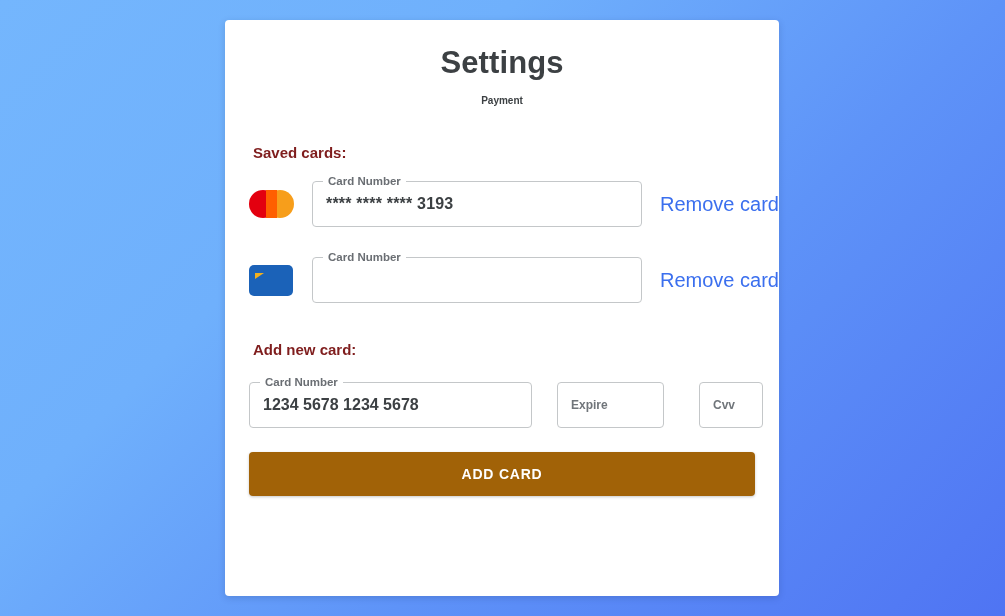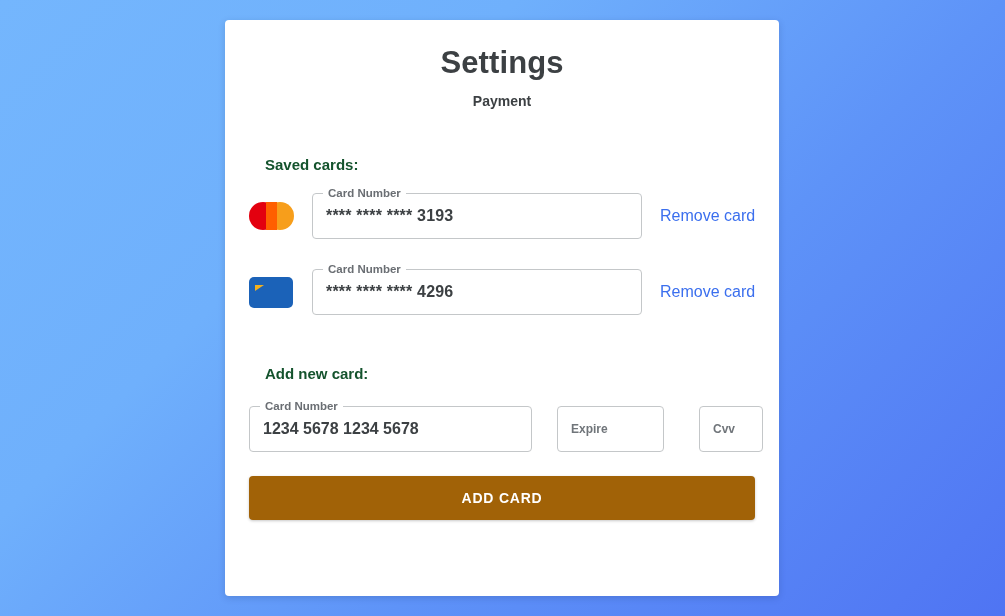--- a/index.html
+++ b/index.html
@@ -47,33 +47,33 @@
     font-size: 31px;
     line-height: 38px;
     font-weight: bold;
     color: #3c4043;
     letter-spacing: 0.1px;
   }
   .subtitle {
     margin: 0;
     padding-top: 10px;
     text-align: center;
-    font-size: 14px;
+    font-size: 10px;
     line-height: 18px;
     font-weight: bold;
     color: #3c4043;
   }
 
   
   .section-heading {
     font-size: 15px;
     line-height: 18px;
     font-weight: bold;
-    color: #14532d;
-    margin: 16px;
+    color: #7f1d1d;
+    margin: 4px;
   }
   .saved-heading { padding-top: 30px; }
   .addnew-heading { padding-top: 31px; }
 
   
   .saved-list { margin-top: 16px; }
 
   .saved-row {
     display: flex;
     align-items: center;
@@ -202,21 +202,21 @@
   }
 
   .saved-field {
     flex: 0 0 330px;
     width: 330px;
     margin-left: 17px;
   }
 
   .remove-link {
     margin-left: 18px;
-    font-size: 16px;
+    font-size: 20px;
     line-height: 20px;
     color: #3b6fee;
     cursor: pointer;
     white-space: nowrap;
   }
 
   
   .form { margin-top: 18px; }
 
   .field-name { width: 100%; }
@@ -289,21 +289,20 @@
 
         <div class="saved-row">
           <div class="brand-logo">
             <div class="visa">
               <span class="visa-swoosh"></span>
               <span class="visa-text">VISA</span>
             </div>
           </div>
           <div class="tf saved-field">
             <span class="tf-legend">Card Number</span>
-            <span class="tf-value masked">**** **** **** 4296</span>
           </div>
           <span class="remove-link">Remove card</span>
         </div>
 
       </div>
 
       <div class="section-heading addnew-heading">Add new card:</div>
 
       <div class="form">
 

